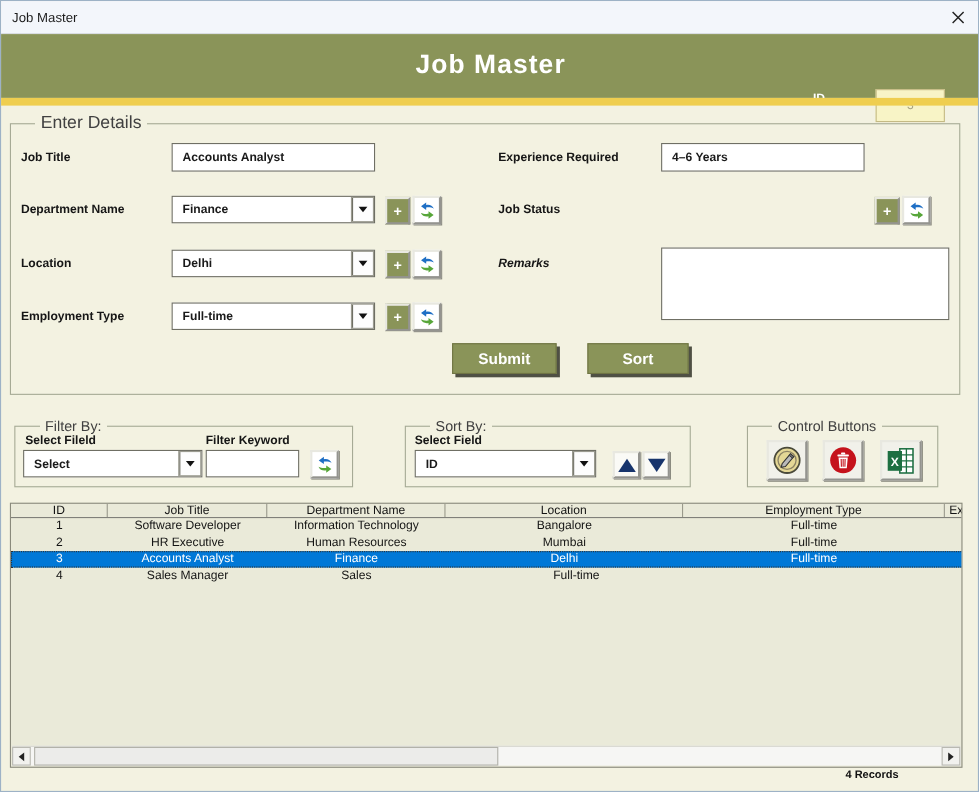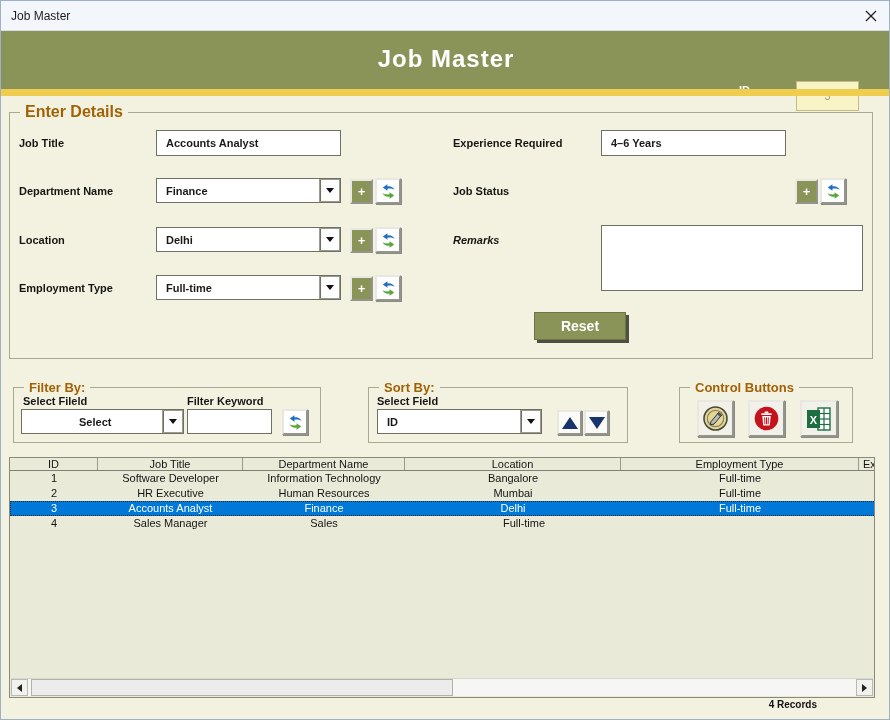--- a/index.html
+++ b/index.html
@@ -35,21 +35,21 @@
     position:absolute; left:795px; top:50px; width:63px; height:30px;
     background:#f8f4c6; border:1px solid #c4ba84;
     font-size:11px; color:#a8a482; display:flex; align-items:center; justify-content:center;
   }
   .ystrip { position:absolute; left:0; top:88px; width:890px; height:7px;
     background:var(--strip_yellow,#EFCE4F); }
   
   fieldset {
     position:absolute; border:1px solid #a6aa95; background:transparent;
   }
-  legend { font-weight:bold; color:#a16207; padding:0 5px; margin-left:10px; }
+  legend { font-weight:normal; color:#404040; padding:0 5px; margin-left:22px; }
   #enter-details { left:8px; top:102px; width:864px; height:256px; }
   #enter-details legend { font-size:16px; }
   #filter-frame { left:12px; top:379px; width:308px; height:63px; }
   #sort-frame   { left:367px; top:379px; width:260px; height:63px; }
   #control-frame{ left:678px; top:379px; width:174px; height:63px; }
   #filter-frame legend, #sort-frame legend, #control-frame legend { font-size:13px; }
   
   .lbl { position:absolute; font-size:11px; font-weight:bold; color:#161616; white-space:nowrap; }
   .inp {
     position:absolute; background:#fff; border:1px solid #6f6f64;
@@ -216,28 +216,29 @@
   <button class="syncbtn" style="left:819px; top:177px;">
     <svg width="17" height="17" viewBox="0 0 16 16">
       <path d="M13.6 6.3 C12.4 3.6 9.6 2.5 7 3.2 L7 1.1 2.6 4.3 7 7.4 7 5.3 C9.4 4.9 12 5.4 13.6 6.3 Z" fill="#1F6FC5"></path>
       <path d="M2.4 9.7 C3.6 12.4 6.4 13.5 9 12.8 L9 14.9 13.4 11.7 9 8.6 9 10.7 C6.6 11.1 4 10.6 2.4 9.7 Z" fill="#57A639"></path>
     </svg>
   </button>
 
   <span class="lbl" style="left:452px; top:233px;font-style:italic;">Remarks</span>
   <textarea class="inp" style="left: 600px; top: 224px; width: 262px; height: 66px;"></textarea>
 
-  <button class="actbtn" style="left:533px; top:311px; width:92px;">Reset</button>
+  <button class="actbtn" style="left:410px; top:311px;">Submit</button>
+  <button class="actbtn" style="left:533px; top:311px; width:92px;">Sort</button>
 
   <fieldset id="filter-frame">
     <legend>Filter By:</legend>
   </fieldset>
   <span class="lbl" style="left:22px; top:394px;">Select Fileld</span>
   <span class="lbl" style="left:186px; top:394px;">Filter Keyword</span>
-  <div class="combo" style="left:20px; top:408px; width:163px; height:25px;padding-left:48px;">
+  <div class="combo" style="left:20px; top:408px; width:163px; height:25px;">
     <span class="cval">Select</span>
     <span class="cbtn">
         <span class="tri-down"></span>
       </span>
   </div>
   <input class="inp" style="left: 186px; top: 408px; width: 85px; height: 25px;" value="">
   <button class="syncbtn" style="left:281px; top:408px;">
     <svg width="17" height="17" viewBox="0 0 16 16">
       <path d="M13.6 6.3 C12.4 3.6 9.6 2.5 7 3.2 L7 1.1 2.6 4.3 7 7.4 7 5.3 C9.4 4.9 12 5.4 13.6 6.3 Z" fill="#1F6FC5"></path>
       <path d="M2.4 9.7 C3.6 12.4 6.4 13.5 9 12.8 L9 14.9 13.4 11.7 9 8.6 9 10.7 C6.6 11.1 4 10.6 2.4 9.7 Z" fill="#57A639"></path>

